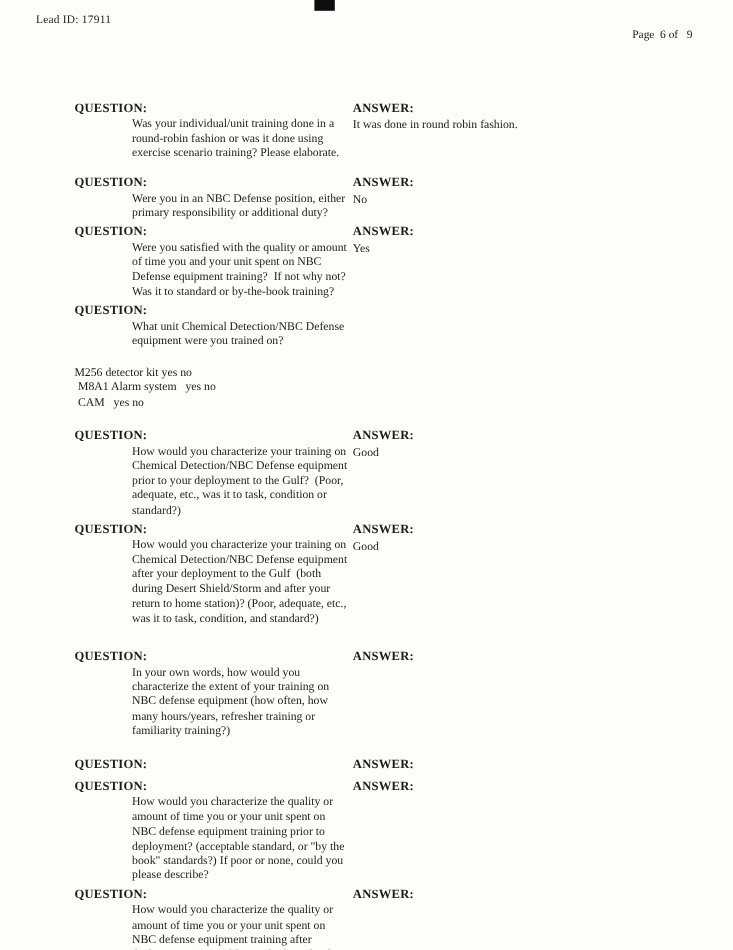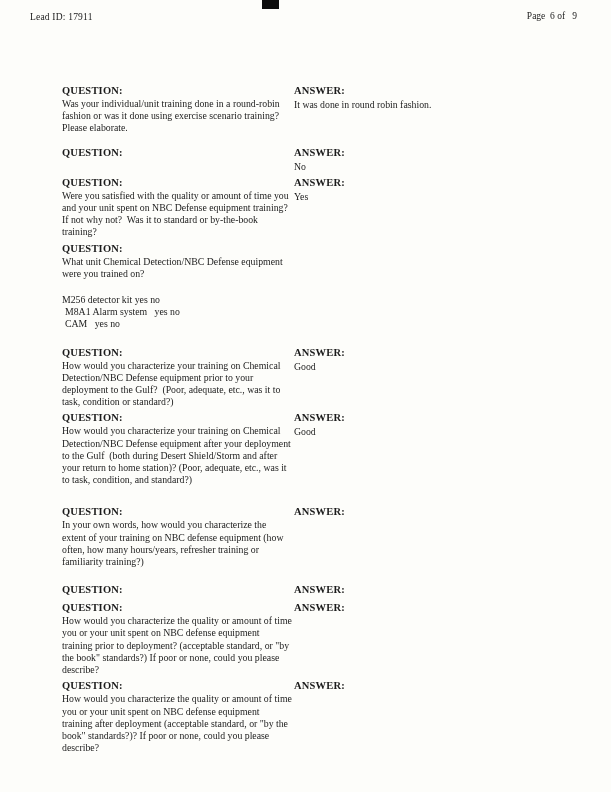--- a/index.html
+++ b/index.html
@@ -19,21 +19,21 @@
     position: absolute;
     left: 30px;
     top: 12px;
     font-size: 9.5px;
     letter-spacing: 0.2px;
     text-align: center;
   }
   .page-num {
     position: absolute;
     right: 34px;
-    top: 11px;
+    top: 25px;
     font-size: 9.5px;
     white-space: pre;
   }
   .scan-mark {
     position: absolute;
     left: 262px;
     top: 0;
     width: 17px;
     height: 9px;
     background: #0d0d0d;
@@ -57,21 +57,21 @@
     font-weight: bold;
     font-size: 10.5px;
     letter-spacing: 0.2px;
     line-height: 13px;
   }
   .q-text, .a-text, .q-line {
     font-size: 9.8px;
     line-height: 12.2px;
     white-space: pre-wrap;
   }
-  .q-text { margin-top: 1px; }
+  .q-text { margin-top: 1px; margin-left: 48px; }
   .a-text { margin-top: 2px; }
   .checklist { margin-top: 14px; }
   .q-line.indent { padding-left: 3px; }
 </style>
 </head>
 <body>
 
 <div class="page">
 
   <div class="lead-id">Lead ID: 17911</div>
@@ -87,20 +87,21 @@
       </div>
       <div class="a-col">
         <div class="a-label">ANSWER:</div>
         <div class="a-text">It was done in round robin fashion.</div>
       </div>
     </div>
 
     <div class="qa-row">
       <div class="q-col">
         <div class="q-label">QUESTION:</div>
+        <div class="q-text">Were you in an NBC Defense position, either primary responsibility or additional duty?</div>
       </div>
       <div class="a-col">
         <div class="a-label">ANSWER:</div>
         <div class="a-text">No</div>
       </div>
     </div>
 
     <div class="qa-row">
       <div class="q-col">
         <div class="q-label">QUESTION:</div>

